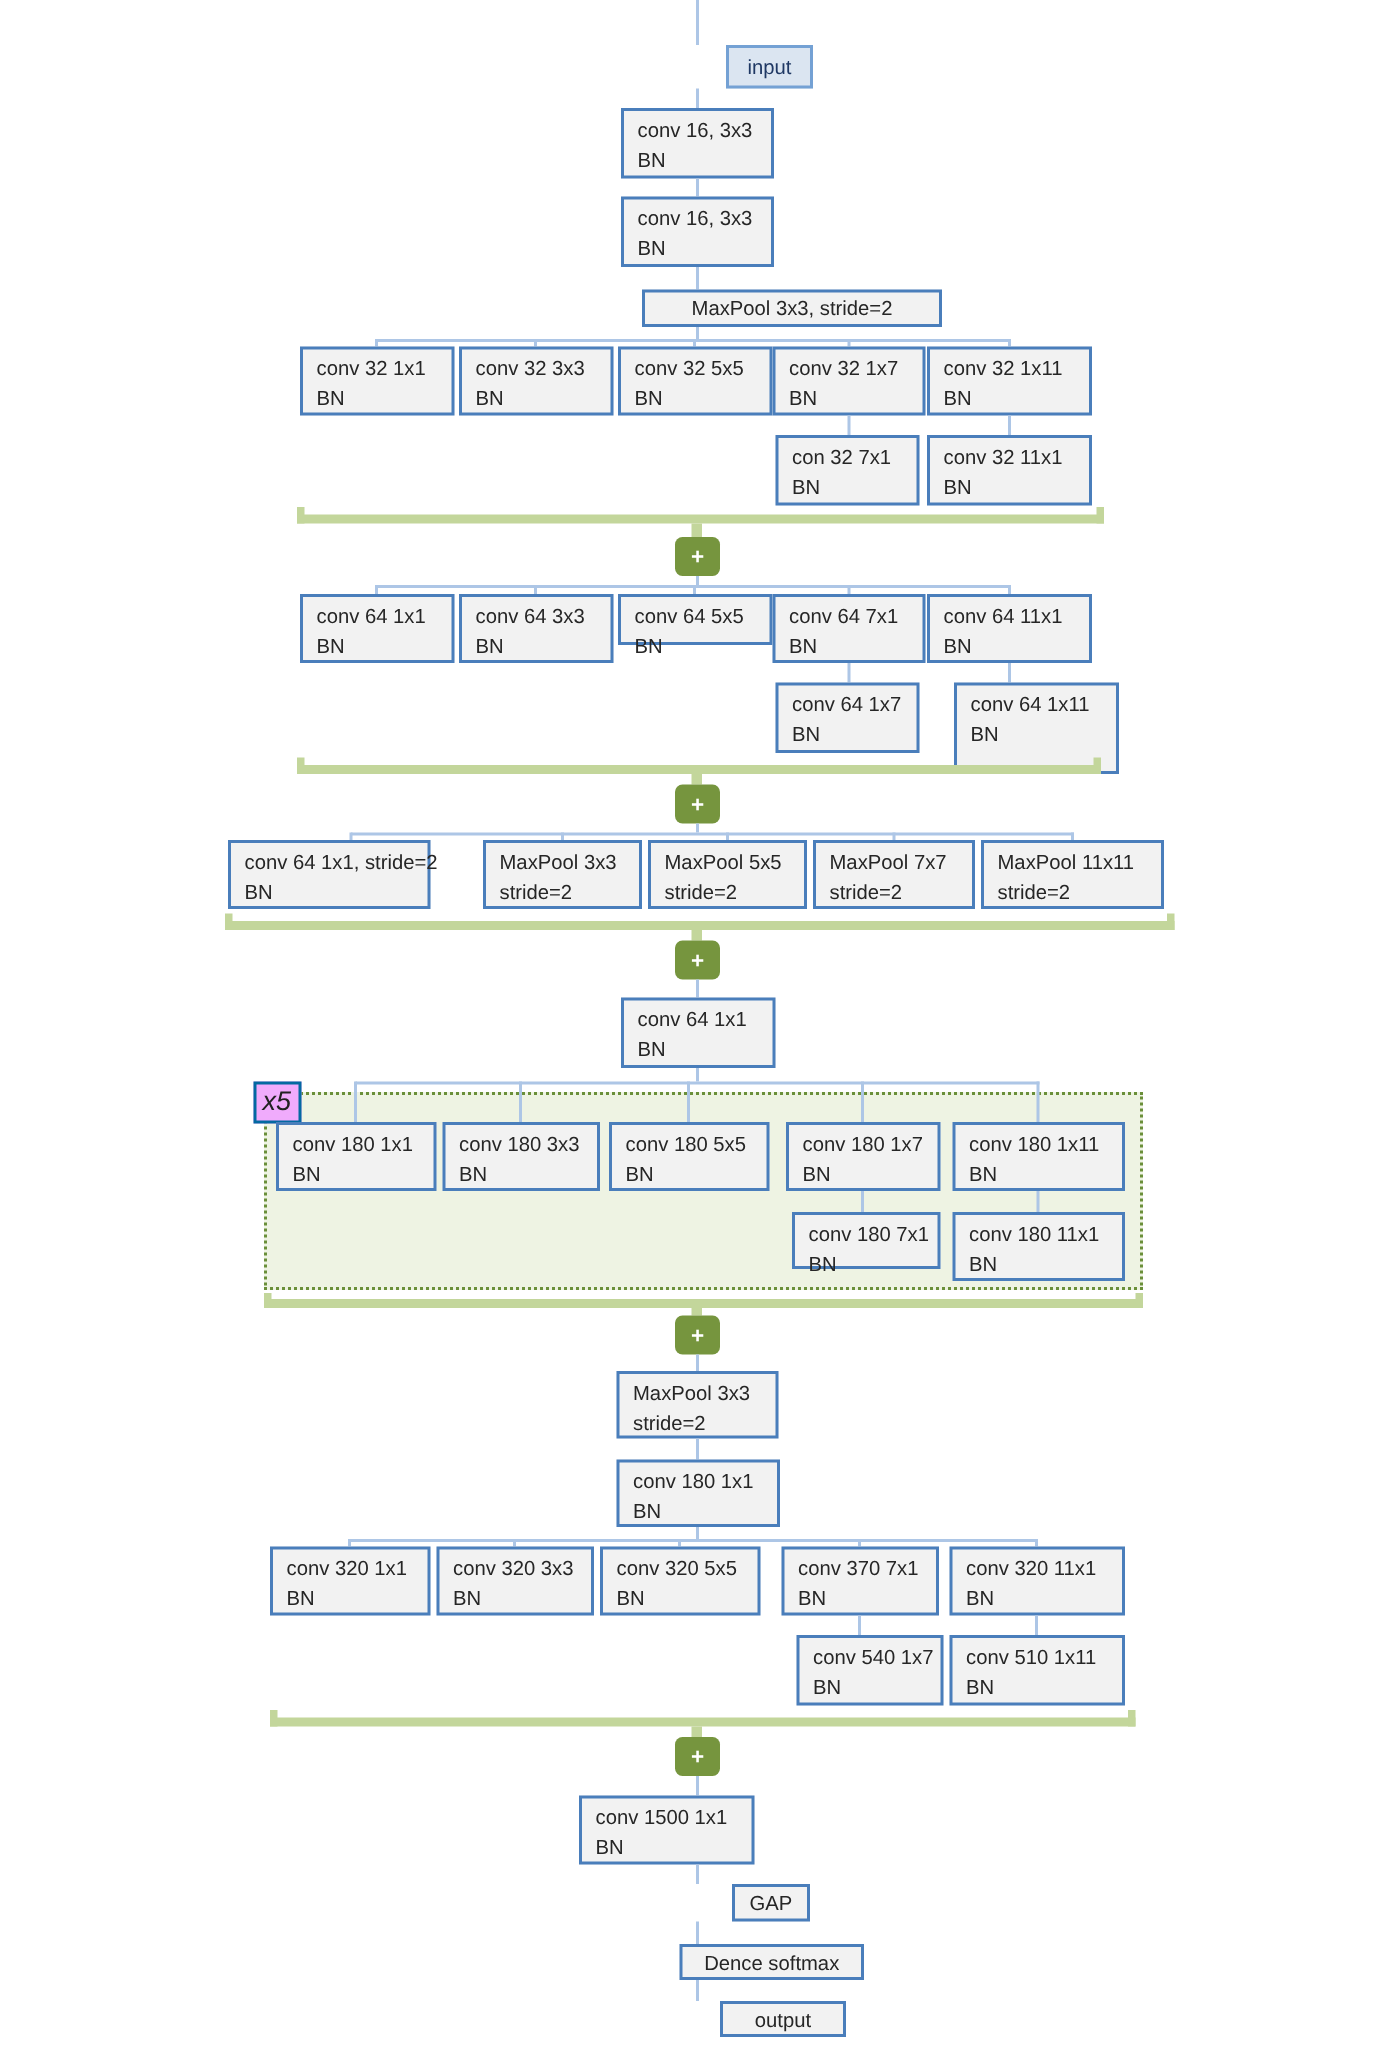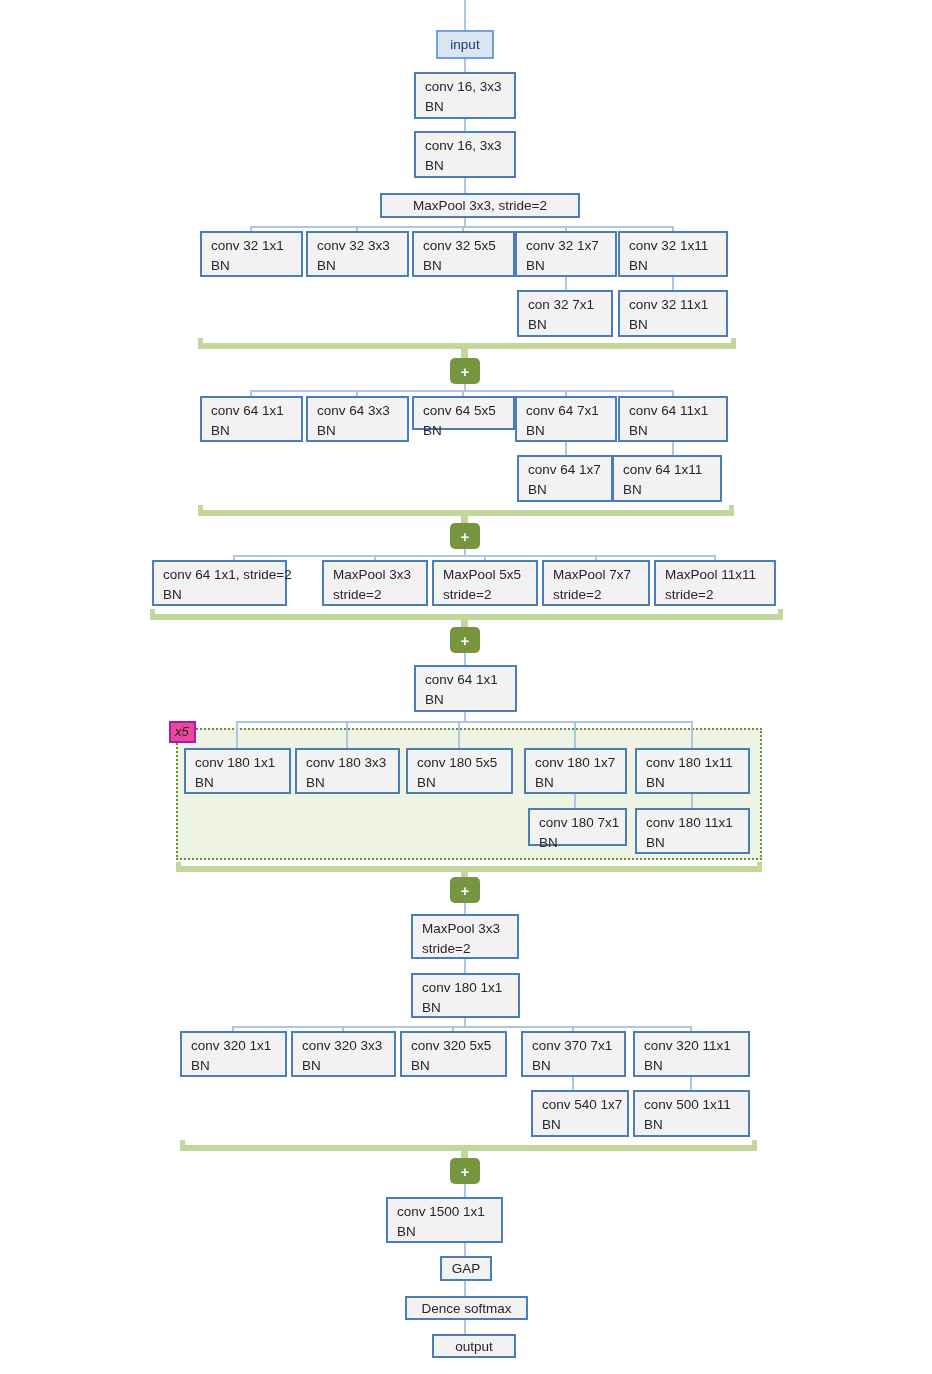--- a/index.html
+++ b/index.html
@@ -2,32 +2,32 @@
 <html><head>
 <meta charset="utf-8">
 <style>
   html,body{margin:0;padding:0;background:#ffffff;}
   #diagram{position:relative;width:932px;height:1374px;background:#ffffff;overflow:hidden;
            font-family:"Liberation Sans","DejaVu Sans",sans-serif;}
   .node{position:absolute;box-sizing:border-box;background:#f2f2f2;border:2px solid #4a7ebb;
         color:#262626;font-size:13.5px;}
   .node .l1,.node .l2{display:block;padding-left:9px;line-height:20px;white-space:nowrap;}
   .node .l1{padding-top:3px;}
-  .node.center{display:flex;align-items:center;justify-content:center;}
+  .node.center{display:flex;align-items:center;justify-content:center;margin-left:48px;}
   .node.input-node{background:#dbe5f1;border-color:#74a1d4;color:#1f3864;}
   .vline,.hline{position:absolute;background:#adc6e6;}
   .vline{width:2px;}
   .hline{height:2px;}
   .bracket{position:absolute;background:#c3d69b;}
   .plus{position:absolute;width:30px;height:26px;background:#76953e;border-radius:5px;
         color:#ffffff;display:flex;align-items:center;justify-content:center;
         font-size:15px;font-weight:bold;}
   .group{position:absolute;box-sizing:border-box;background:#eef3e3;border:2px dotted #6a8f39;}
-  .x5-label{position:absolute;box-sizing:border-box;background:#ec4899;border:2px solid #a21caf;
-            font-style:italic;font-size:13px;color:#222;padding:1px 5px 2px 4px;}
+  .x5-label{position:absolute;box-sizing:border-box;background:#f0abfc;border:2px solid #0369a1;
+            font-style:italic;font-size:18px;color:#222;padding:1px 5px 2px 4px;}
 </style>
 </head>
 <body>
 
 <div id="diagram">
 
   <div class="vline" style="left:464px;top:0;height:30px"></div>
   <div class="node input-node center" style="left:436px;top:30px;width:58px;height:29px">
       <span>input</span>
     </div>
@@ -122,21 +122,21 @@
       <span class="l1">conv 64 11x1</span>
       <span class="l2">BN</span>
     </div>
 
   <div class="vline" style="left:565px;top:442px;height:13px"></div>
   <div class="vline" style="left:672px;top:442px;height:13px"></div>
   <div class="node" style="left:517px;top:455px;width:96px;height:47px">
       <span class="l1">conv 64 1x7</span>
       <span class="l2">BN</span>
     </div>
-  <div class="node" style="left:612px;top:455px;width:110px;height:47px">
+  <div class="node" style="left:636px;top:455px;width:110px;height:61px">
       <span class="l1">conv 64 1x11</span>
       <span class="l2">BN</span>
     </div>
 
   <div class="bracket" style="left:198px;top:505px;width:5px;height:11px"></div>
   <div class="bracket" style="left:729px;top:505px;width:5px;height:11px"></div>
   <div class="bracket" style="left:198px;top:510px;width:536px;height:6px"></div>
   <div class="bracket" style="left:461px;top:516px;width:7px;height:7px"></div>
   <div class="plus" style="left:450px;top:523px">
       <span>+</span>
@@ -275,21 +275,21 @@
       <span class="l2">BN</span>
     </div>
 
   <div class="vline" style="left:572px;top:1077px;height:13px"></div>
   <div class="vline" style="left:690px;top:1077px;height:13px"></div>
   <div class="node" style="left:531px;top:1090px;width:98px;height:47px">
       <span class="l1">conv 540 1x7</span>
       <span class="l2">BN</span>
     </div>
   <div class="node" style="left:633px;top:1090px;width:117px;height:47px">
-      <span class="l1">conv 500 1x11</span>
+      <span class="l1">conv 510 1x11</span>
       <span class="l2">BN</span>
     </div>
 
   <div class="bracket" style="left:180px;top:1140px;width:5px;height:11px"></div>
   <div class="bracket" style="left:752px;top:1140px;width:5px;height:11px"></div>
   <div class="bracket" style="left:180px;top:1145px;width:577px;height:6px"></div>
   <div class="bracket" style="left:461px;top:1151px;width:7px;height:7px"></div>
   <div class="plus" style="left:450px;top:1158px">
       <span>+</span>
     </div>

